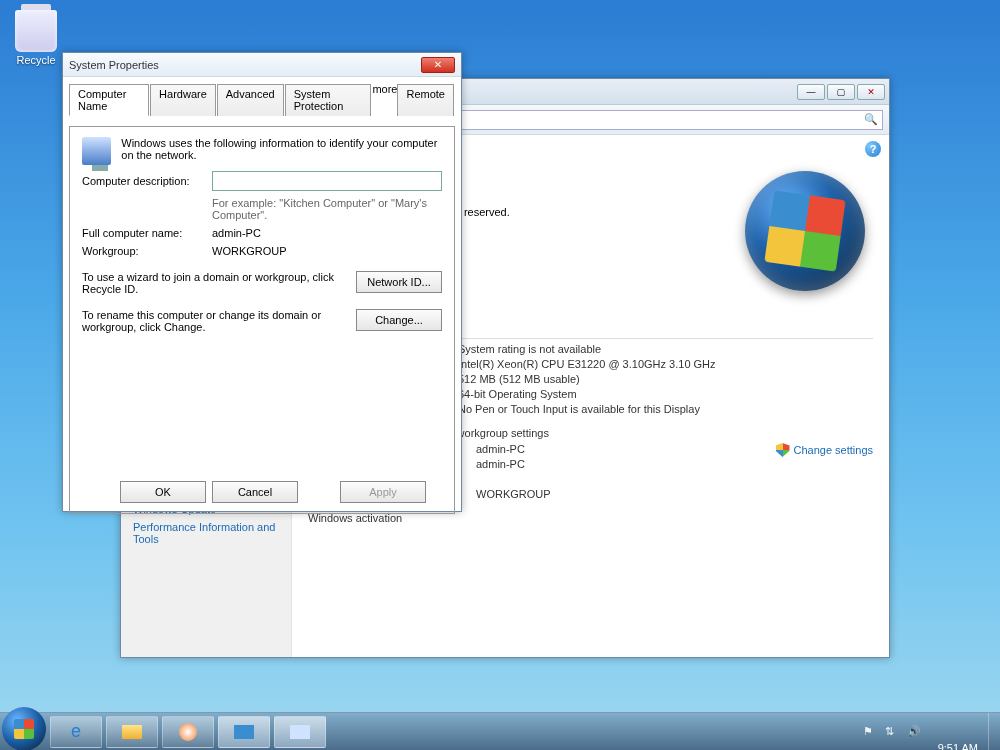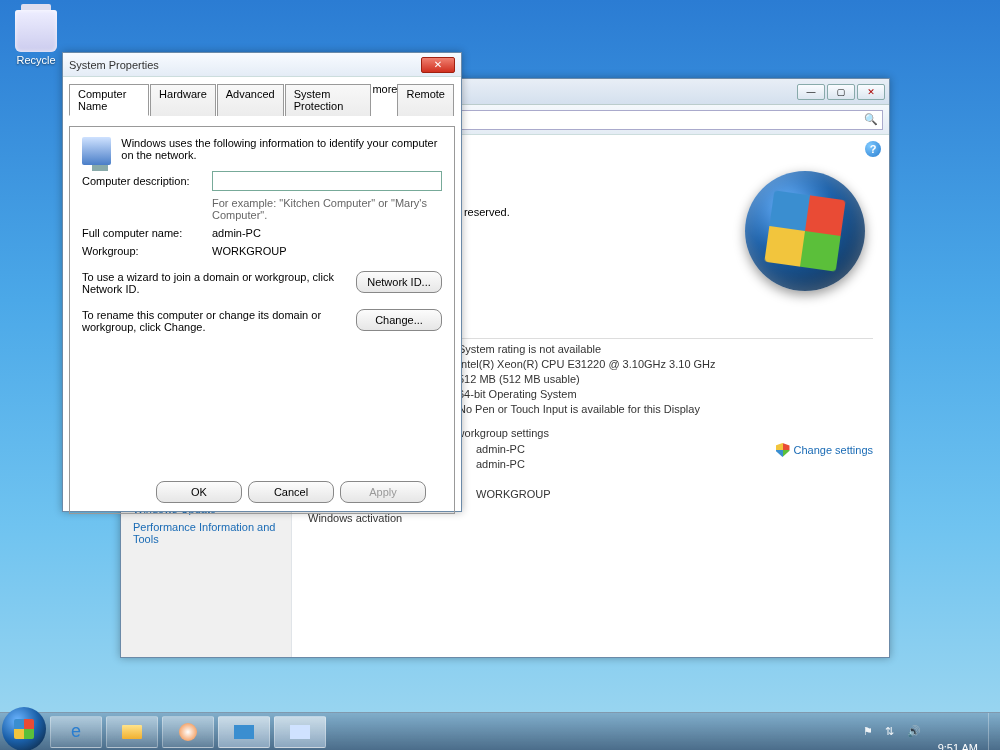--- a/index.html
+++ b/index.html
@@ -50,22 +50,22 @@
 .tab-panel { margin:0 6px 6px; border:1px solid #999; height:388px; padding:10px 12px; position:relative; }
 .intro { display:flex; gap:10px; margin-bottom:4px; }
 .intro .pc { width:36px; height:28px; background:linear-gradient(to bottom,#cfe2ff,#4a7ec8); border-radius:2px; position:relative; }
 .intro .pc::after { content:""; position:absolute; bottom:-6px; left:10px; width:16px; height:6px; background:#8aa; }
 .field-row { display:flex; align-items:center; margin:6px 0; }
 .field-row .fl { width:130px; }
 .inp { flex:1; height:20px; border:1px solid #7a9; background:#fff; }
 .hint { margin-left:130px; color:#666; margin-bottom:6px; }
 .para { margin:14px 0 0; display:flex; gap:12px; align-items:flex-start; }
 .para .txt { flex:1; }
-.btn { min-width:86px; height:22px; border:1px solid #888; background:linear-gradient(to bottom,#fcfcfc,#e6e6e6); border-radius:8px; cursor:pointer; padding:0 8px; }
-.btn:disabled { color:#999; }
+.btn { min-width:86px; height:22px; border:1px solid #888; background:linear-gradient(to bottom,#fcfcfc,#e6e6e6); border-radius:0; cursor:pointer; padding:0 8px; }
+.btn:disabled { color:#999;margin-left:36px; }
 .dlg-foot { position:absolute; bottom:10px; right:28px; display:flex; gap:6px; }
 
 
 .taskbar { position:absolute; bottom:0; left:0; right:0; height:38px; background:linear-gradient(to bottom,rgba(120,160,190,.75),rgba(60,90,120,.85)); display:flex; align-items:center; padding:0 2px; border-top:1px solid rgba(255,255,255,.3); }
 .start { width:44px; height:44px; border-radius:50%; background:radial-gradient(circle at 35% 30%,#6ab4ff 0%,#1a5fa8 50%,#0b1a2a 100%); margin-top:-6px; cursor:pointer; position:relative; }
 .start::after { content:""; position:absolute; top:12px; left:12px; width:20px; height:20px; background:conic-gradient(#e94b35 0 90deg,#5bbf3a 90deg 180deg,#f2c53d 180deg 270deg,#3a8ed0 270deg 360deg); border-radius:2px; }
 .tbtn { width:52px; height:32px; margin-left:4px; background:linear-gradient(to bottom,rgba(255,255,255,.4),rgba(255,255,255,.1)); border:1px solid rgba(255,255,255,.3); border-radius:2px; display:flex; align-items:center; justify-content:center; cursor:pointer; }
 .tbtn.active { background:linear-gradient(to bottom,rgba(255,255,255,.6),rgba(200,220,240,.5)); }
 .tray { margin-left:auto; display:flex; align-items:center; gap:8px; color:#fff; padding-right:10px; }
 .tray .clock { text-align:right; line-height:1.1; font-size:10px;margin-top:46px; }
@@ -187,21 +187,21 @@
     <div class="hint">For example: "Kitchen Computer" or "Mary's Computer".</div>
     <div class="field-row">
       <div class="fl">Full computer name:</div>
       <div>admin-PC</div>
     </div>
     <div class="field-row">
       <div class="fl">Workgroup:</div>
       <div>WORKGROUP</div>
     </div>
     <div class="para">
-      <div class="txt">To use a wizard to join a domain or workgroup, click Network ID.</div>
+      <div class="txt">To use a wizard to join a domain or workgroup, click Recycle ID.</div>
       <button class="btn">Network ID...</button>
     </div>
     <div class="para">
       <div class="txt">To rename this computer or change its domain or workgroup, click Change.</div>
       <button class="btn">Change...</button>
     </div>
     <div class="dlg-foot">
       <button class="btn">OK</button>
       <button class="btn">Cancel</button>
       <button class="btn" disabled="">Apply</button>

